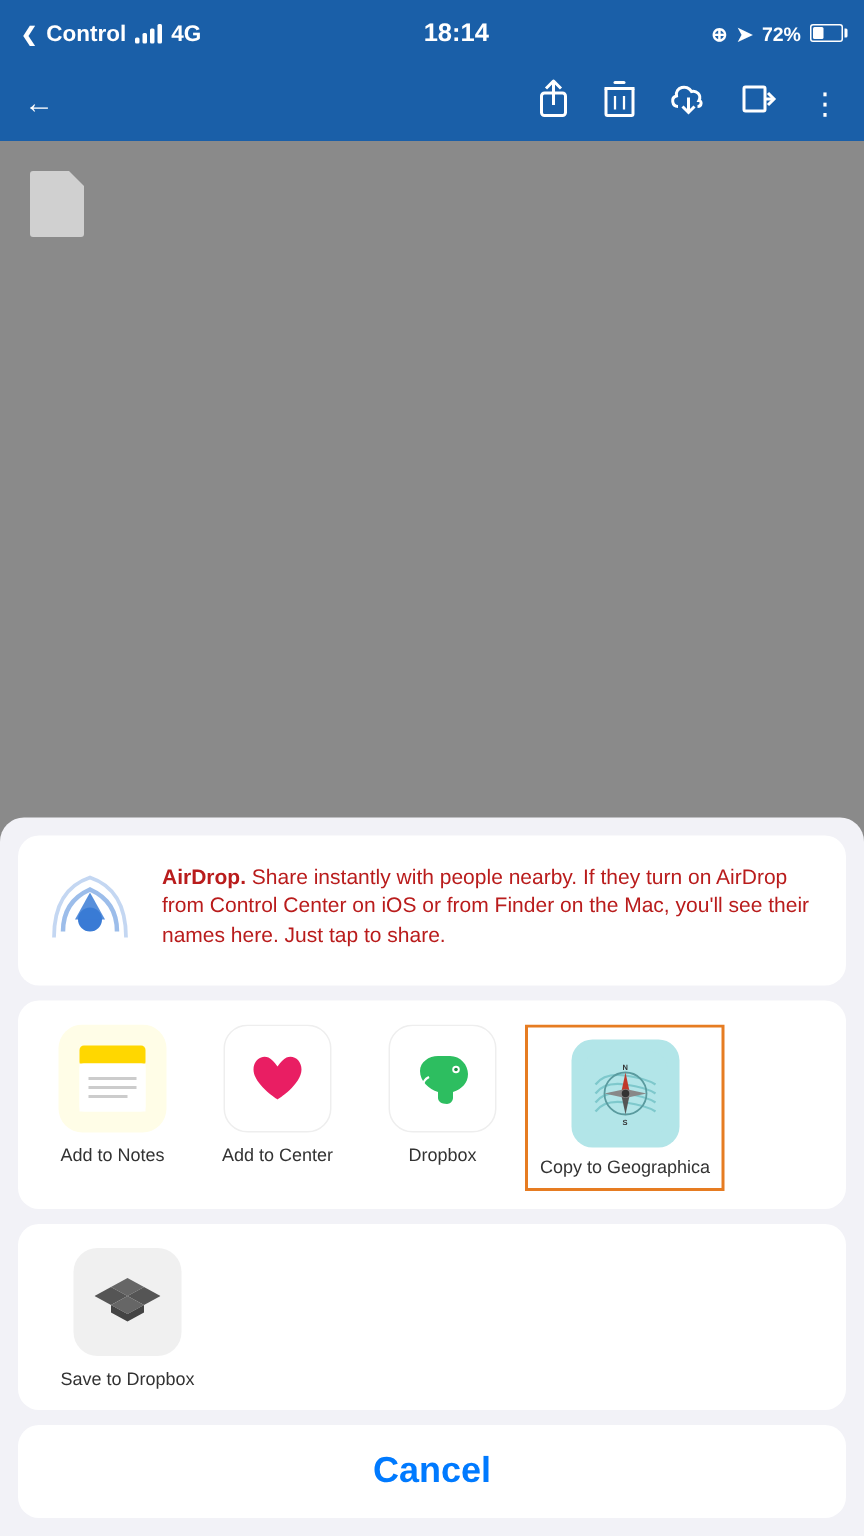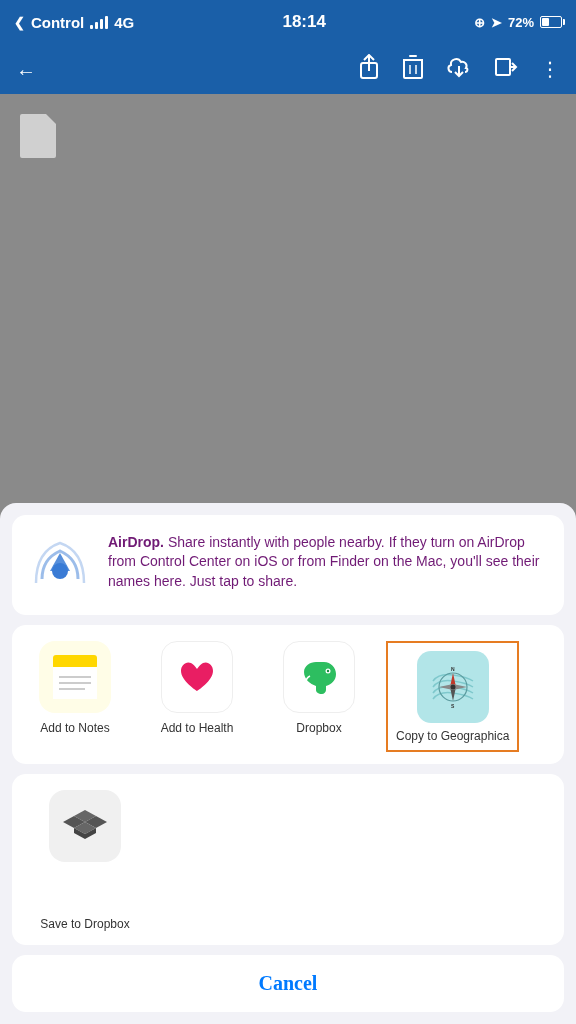--- a/index.html
+++ b/index.html
@@ -120,36 +120,36 @@
       width: 64px;
       height: 64px;
       flex-shrink: 0;
       display: flex;
       align-items: center;
       justify-content: center;
     }
 
     .airdrop-text {
       font-size: 14px;
-      color: #701a75;
+      color: #b91c1c;
       line-height: 1.4;
     }
     .airdrop-text strong { font-weight: 600; }
 
     
     .apps-section {
       background: white;
       margin: 10px 12px 0 12px;
       border-radius: 14px;
       padding: 16px 0 12px 0;
     }
     .apps-scroll {
       display: flex;
       overflow-x: auto;
-      gap: 12px;
+      gap: 0;
       padding: 0 8px;
       scrollbar-width: none;
     }
     .apps-scroll::-webkit-scrollbar { display: none; }
 
     .app-item {
       display: flex;
       flex-direction: column;
       align-items: center;
       min-width: 110px;
@@ -216,41 +216,39 @@
       align-items: center;
       justify-content: center;
       margin-bottom: 8px;
       font-size: 32px;
     }
     .save-label {
       font-size: 12px;
       color: #333;
       text-align: center;
       line-height: 1.3;
-      margin-top: 47px;
     }
 
     
     .cancel-section {
       background: white;
       margin: 10px 12px 12px 12px;
       border-radius: 14px;
       padding: 0;
     }
     .cancel-btn {
       width: 100%;
       padding: 17px;
       background: transparent;
       border: none;
-      font-size: 20px;
+      font-size: 24px;
       font-weight: 600;
       color: #007aff;
       cursor: pointer;
       text-align: center;
-      font-family: Liberation Serif, serif;
     }
   </style>
 </head>
 <body>
 
 <div class="status-bar">
   <div class="status-left">
     <span style="font-size:13px;">❮</span>
     <span>Control</span>
     <div class="signal-bars">
@@ -353,21 +351,21 @@
         </div>
         <span class="app-label">Add to Notes</span>
       </div>
 
       <div class="app-item">
         <div class="app-icon health" style="background:#fff; border:1px solid #eee;">
           <svg width="44" height="44" viewBox="0 0 44 44">
             <path d="M22 36 C22 36 6 26 6 16 C6 10 11 6 16 8 C18 9 20 11 22 14 C24 11 26 9 28 8 C33 6 38 10 38 16 C38 26 22 36 22 36Z" fill="#e91e63"></path>
           </svg>
         </div>
-        <span class="app-label">Add to Health</span>
+        <span class="app-label">Add to Center</span>
       </div>
 
       <div class="app-item">
         <div class="app-icon evernote" style="background:#fff; border:1px solid #eee;">
           <svg width="46" height="46" viewBox="0 0 46 46">
 
             <path d="M28 8 C35 8 40 14 40 20 C40 26 36 30 30 32 L30 36 C30 38 28 40 26 40 C22 40 20 38 20 36 L20 32 C14 30 8 25 8 18 C8 12 14 8 20 8 Z" fill="#2dbe60"></path>
 
             <circle cx="32" cy="17" r="2.5" fill="white"></circle>
             <circle cx="32" cy="17" r="1.2" fill="#1a8c40"></circle>

